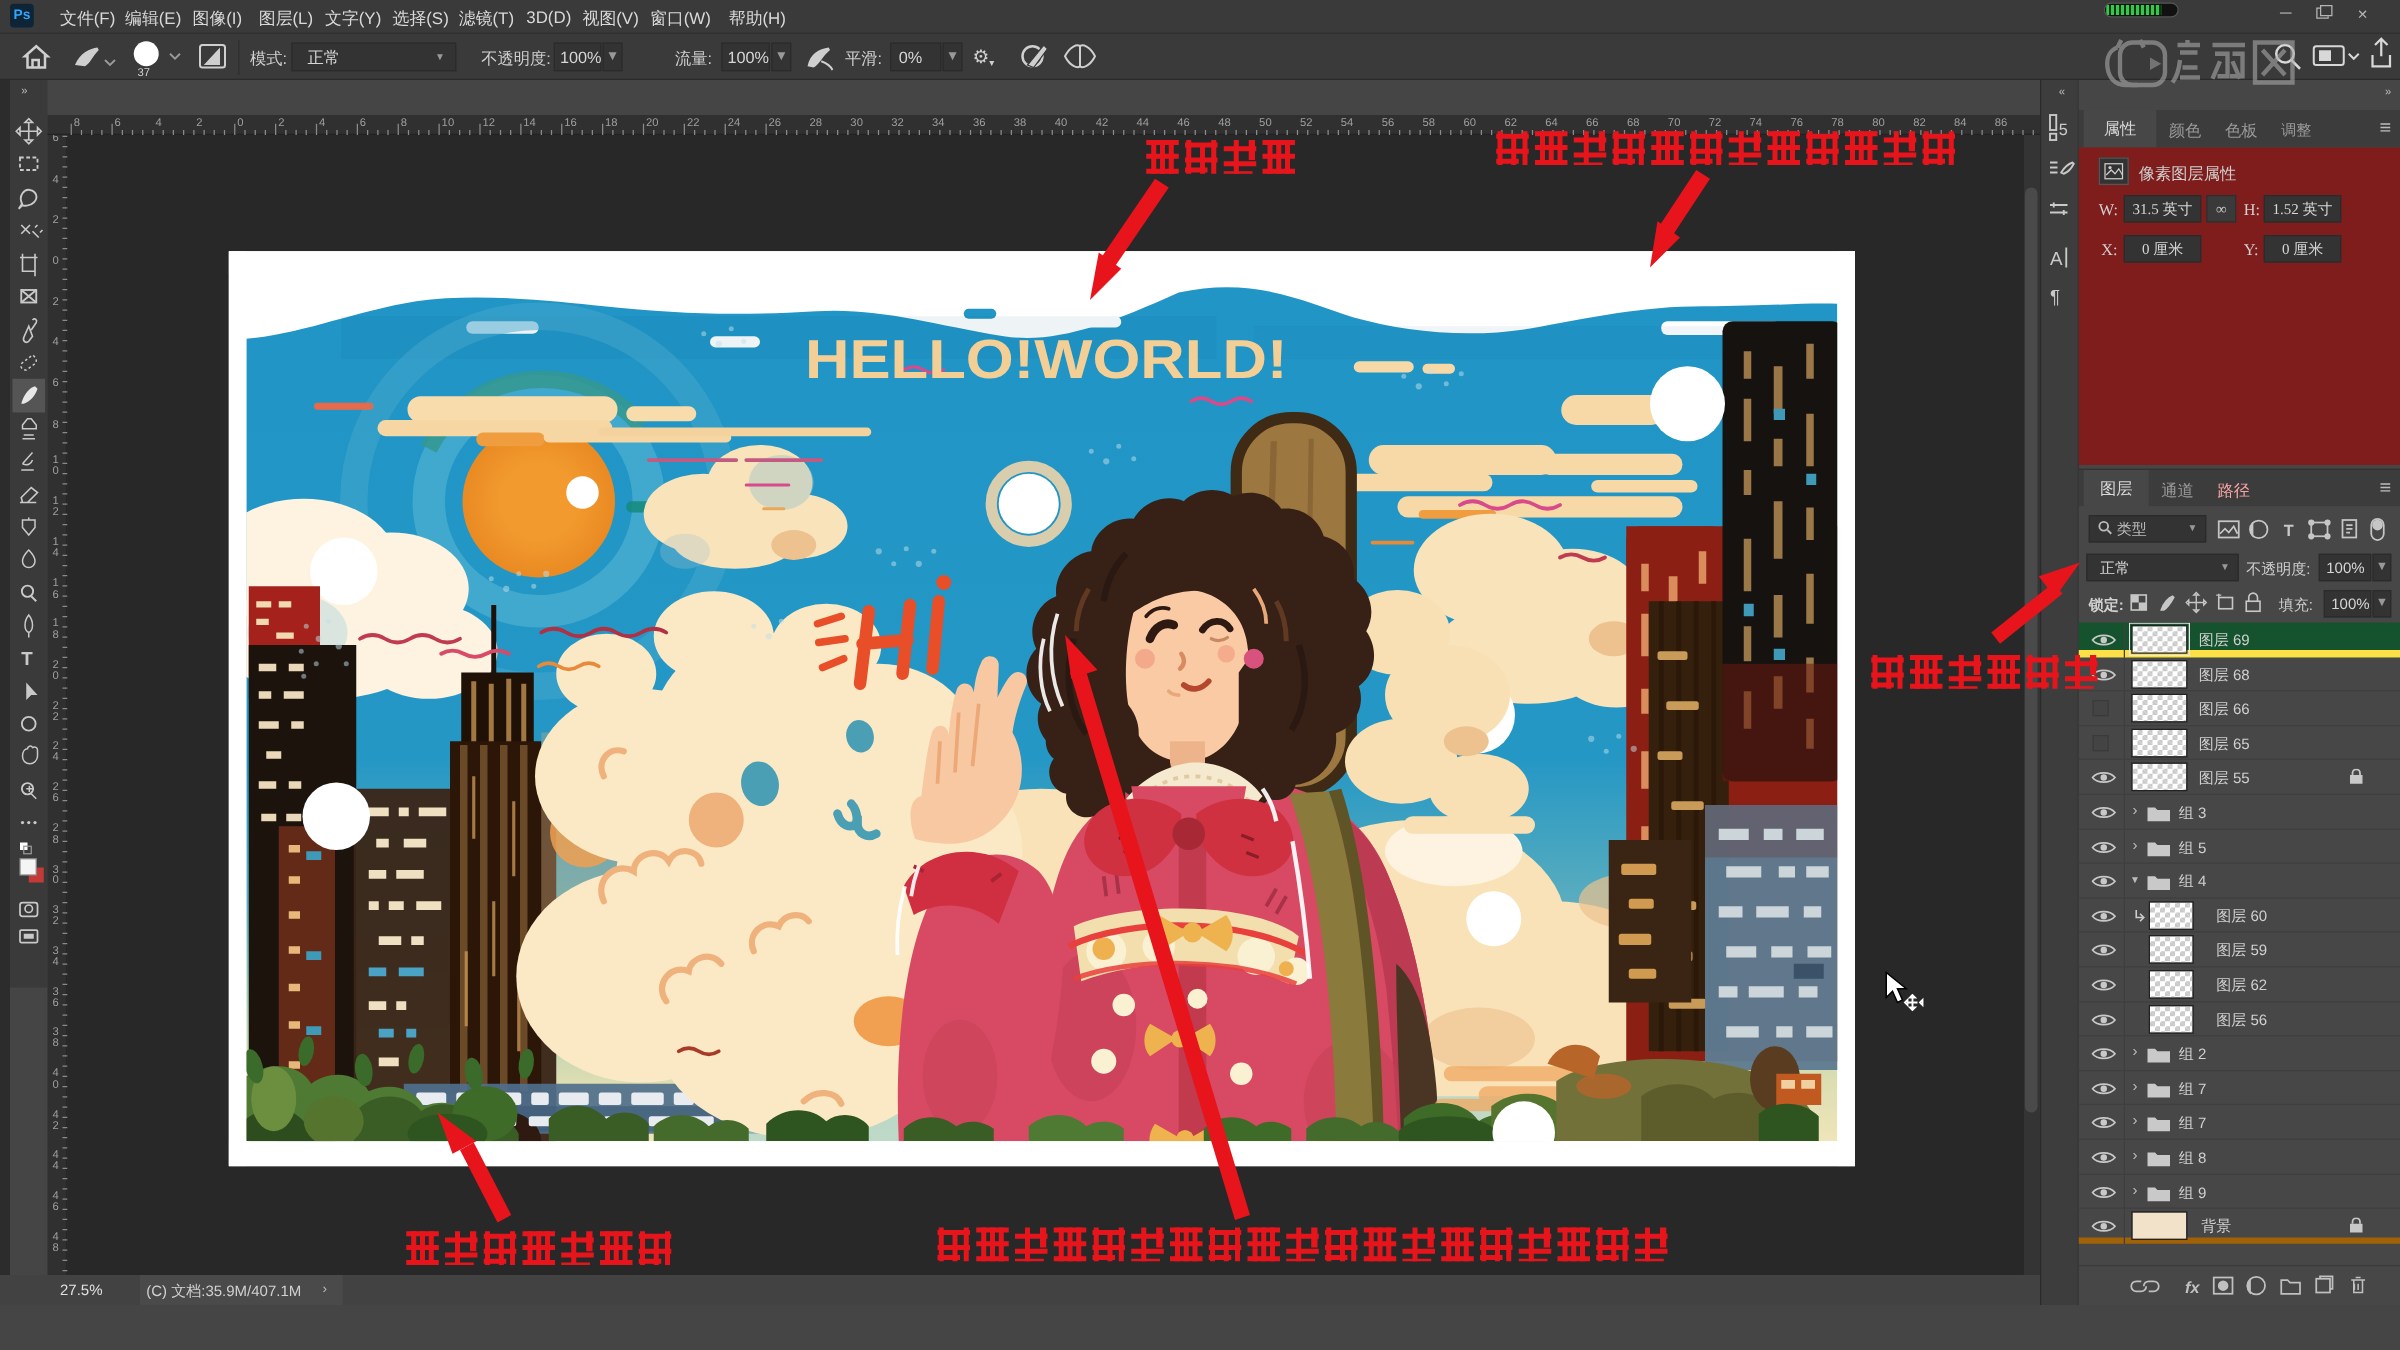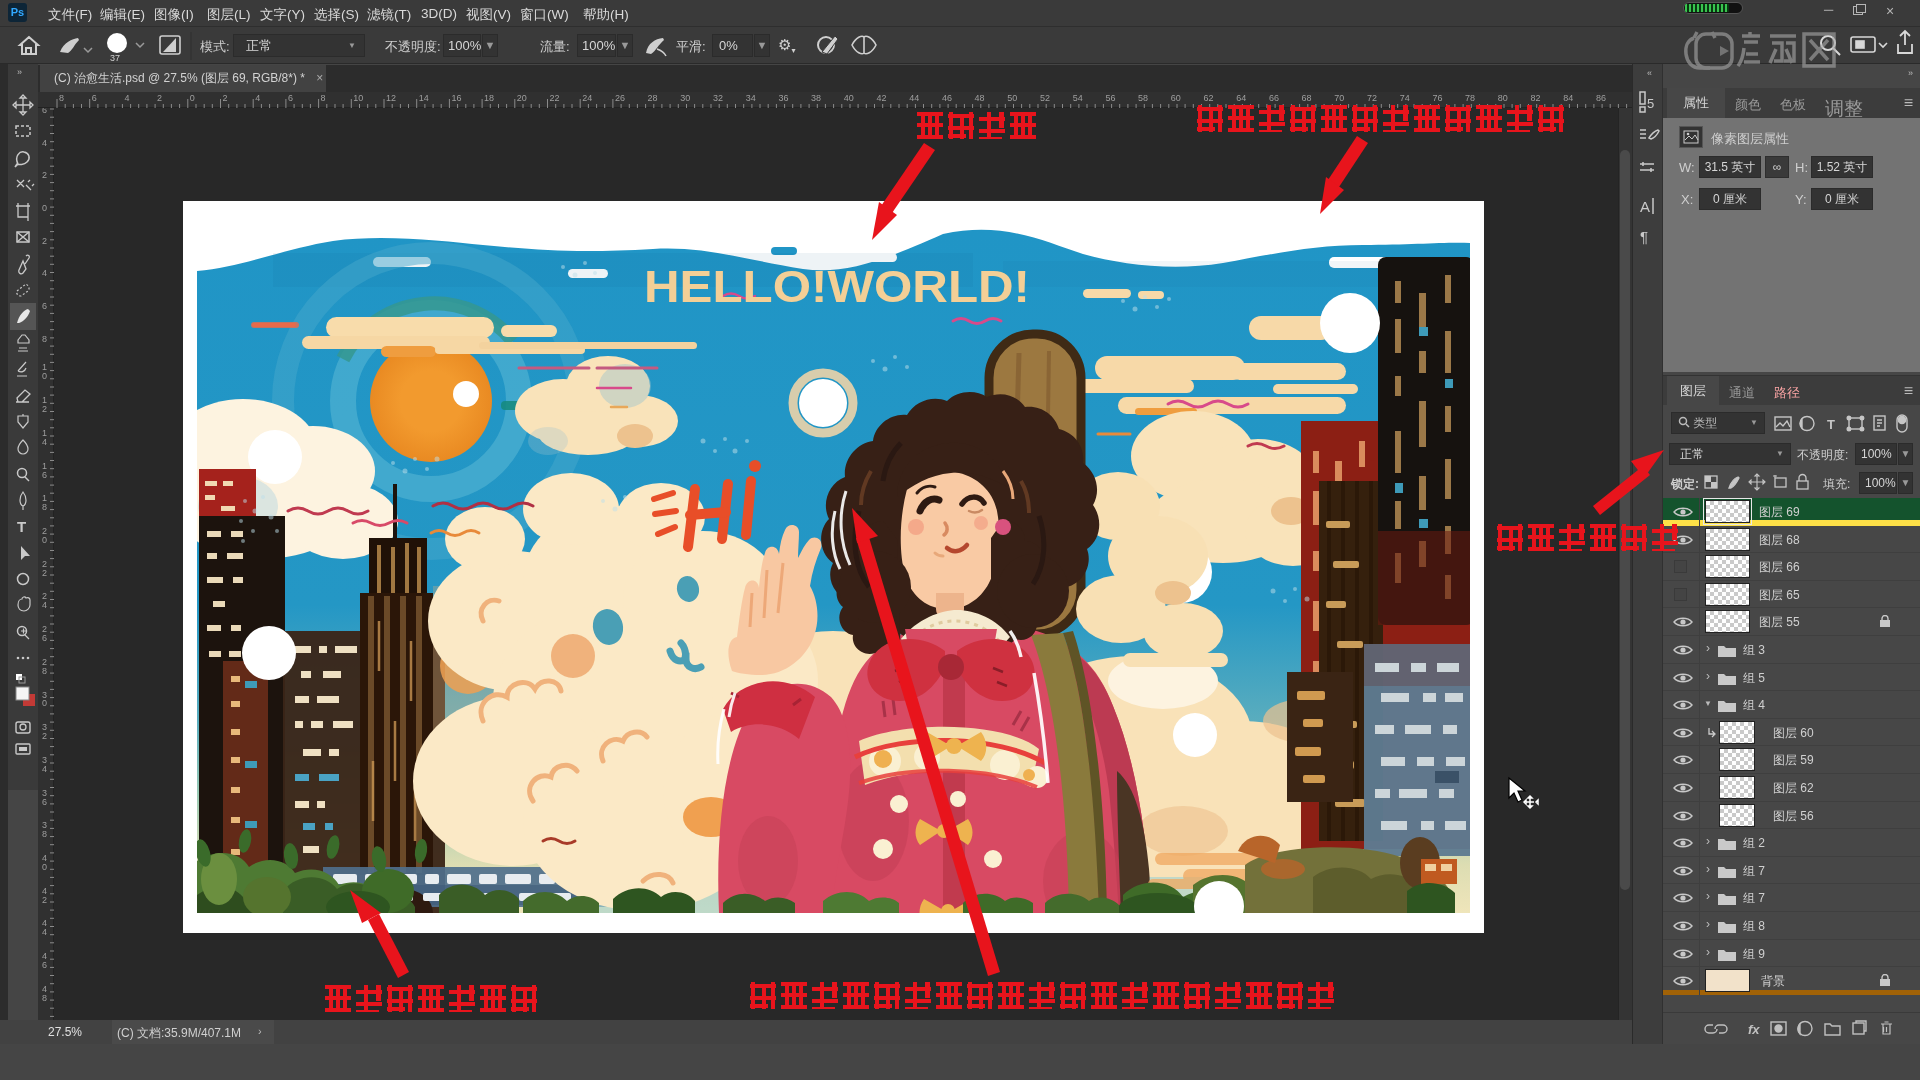--- a/index.html
+++ b/index.html
@@ -127,23 +127,20 @@
     <div class="fld abs" style="left:617px;top:7px;width:16px;height:23px;color:#999;font-size:11px;line-height:21px;text-align:center;">▼</div>
     <svg class="abs" style="left:643px;top:8px" width="26" height="22">
         <path d="M3 18 C5 8 12 4 20 3 L21 5 C15 10 13 16 8 19 Z" fill="#cfcfcf"></path>
         <path d="M14 14 c6 2 8 5 9 7" stroke="#cfcfcf" fill="none" stroke-width="1.5"></path>
       </svg>
     <span class="txt abs" style="left:676px;top:11px;">平滑:</span>
     <div class="fld abs" style="left:712px;top:7px;width:41px;height:23px;font-size:13px;line-height:21px;padding-left:6px;">0%</div>
     <div class="fld abs" style="left:754px;top:7px;width:16px;height:23px;color:#999;font-size:11px;line-height:21px;text-align:center;">▼</div>
     <span class="abs" style="left:778px;top:9px;color:#cfcfcf;font-size:15px;">⚙<span style="font-size:8px;position:relative;top:3px;">▾</span></span>
   </div>
-  <div class="abs" id="tabbar">
-      <div id="doctab">(C) 治愈生活.psd @ 27.5% (图层 69, RGB/8*) * <span style="margin-left:8px;color:#aaa">×</span></div>
-    </div>
   <div class="abs" id="lstrip"></div>
   <div class="abs" id="toolbar">
     <svg width="30" height="726" style="display:block">
       <text x="9" y="11" fill="#bbb" font-size="9">»</text>
       <rect x="2" y="239" width="26" height="27" fill="#555555"></rect>
       <g stroke="#c9c9c9" stroke-width="1.5" fill="none">
         <g transform="translate(15,41)">
             <path d="M0 -7 v14 m-7 -7 h14 m-7 -10 l-3 3 h6 z m0 20 l-3 -3 h6 z m-10 -10 l3 -3 v6 z m20 0 l-3 -3 v6 z" stroke-width="1.3"></path>
           </g>
         <g transform="translate(15,67)">
@@ -1286,24 +1283,24 @@
     </svg>
   </div>
   <div class="abs" id="rpanel">
     <div class="abs" style="left:0;top:0;width:258px;height:24px;background:#464646;">
         <span style="position:absolute;right:8px;top:4px;color:#bbb;font-size:9px;">»</span>
       </div>
     <div class="abs" style="left:0;top:24px;width:258px;height:30px;background:#3c3c3c;">
       <div class="abs" style="left:4px;top:0;width:58px;height:30px;background:#474747;color:#d8d8d8;font-size:13px;text-align:center;line-height:30px;">属性</div>
       <span class="abs" style="left:72px;top:8px;color:#9a9a9a;font-size:13px;">颜色</span>
       <span class="abs" style="left:117px;top:8px;color:#9a9a9a;font-size:13px;">色板</span>
-      <span class="abs" style="left:162px;top:8px;color:#9a9a9a;font-size:19px;">调整</span>
+      <span class="abs" style="left:162px;top:8px;color:#9a9a9a;font-size:12px;">调整</span>
       <span class="abs" style="right:8px;top:6px;color:#bbb;">≡</span>
     </div>
-    <div class="abs" style="left:0;top:54px;width:258px;height:254px;background:#737373;">
+    <div class="abs" style="left:0;top:54px;width:258px;height:254px;background:#7f1d1d;font-family:Liberation Serif, serif;">
       <div class="abs" style="left:16px;top:8px;width:24px;height:22px;background:#333;border:1px solid #555;"><svg width="22" height="20">
             <rect x="4" y="4" width="14" height="12" fill="none" stroke="#ccc"></rect>
             <path d="M5 13 l4 -4 3 3 3 -4 3 5" stroke="#ccc" fill="none"></path>
             <circle cx="8" cy="7" r="1.3" fill="#ccc"></circle>
           </svg></div>
       <span class="abs txt" style="left:48px;top:12px;">像素图层属性</span>
       <span class="abs txt" style="left:16px;top:42px;">W:</span>
       <div class="fld abs" style="left:36px;top:38px;width:62px;height:22px;font-size:12px;line-height:20px;text-align:center;">31.5 英寸</div>
       <div class="abs" style="left:102px;top:38px;width:24px;height:22px;background:#3a3a3a;border:1px solid #2e2e2e;color:#ccc;text-align:center;line-height:20px;font-size:12px;">∞</div>
       <span class="abs txt" style="left:132px;top:42px;">H:</span>

